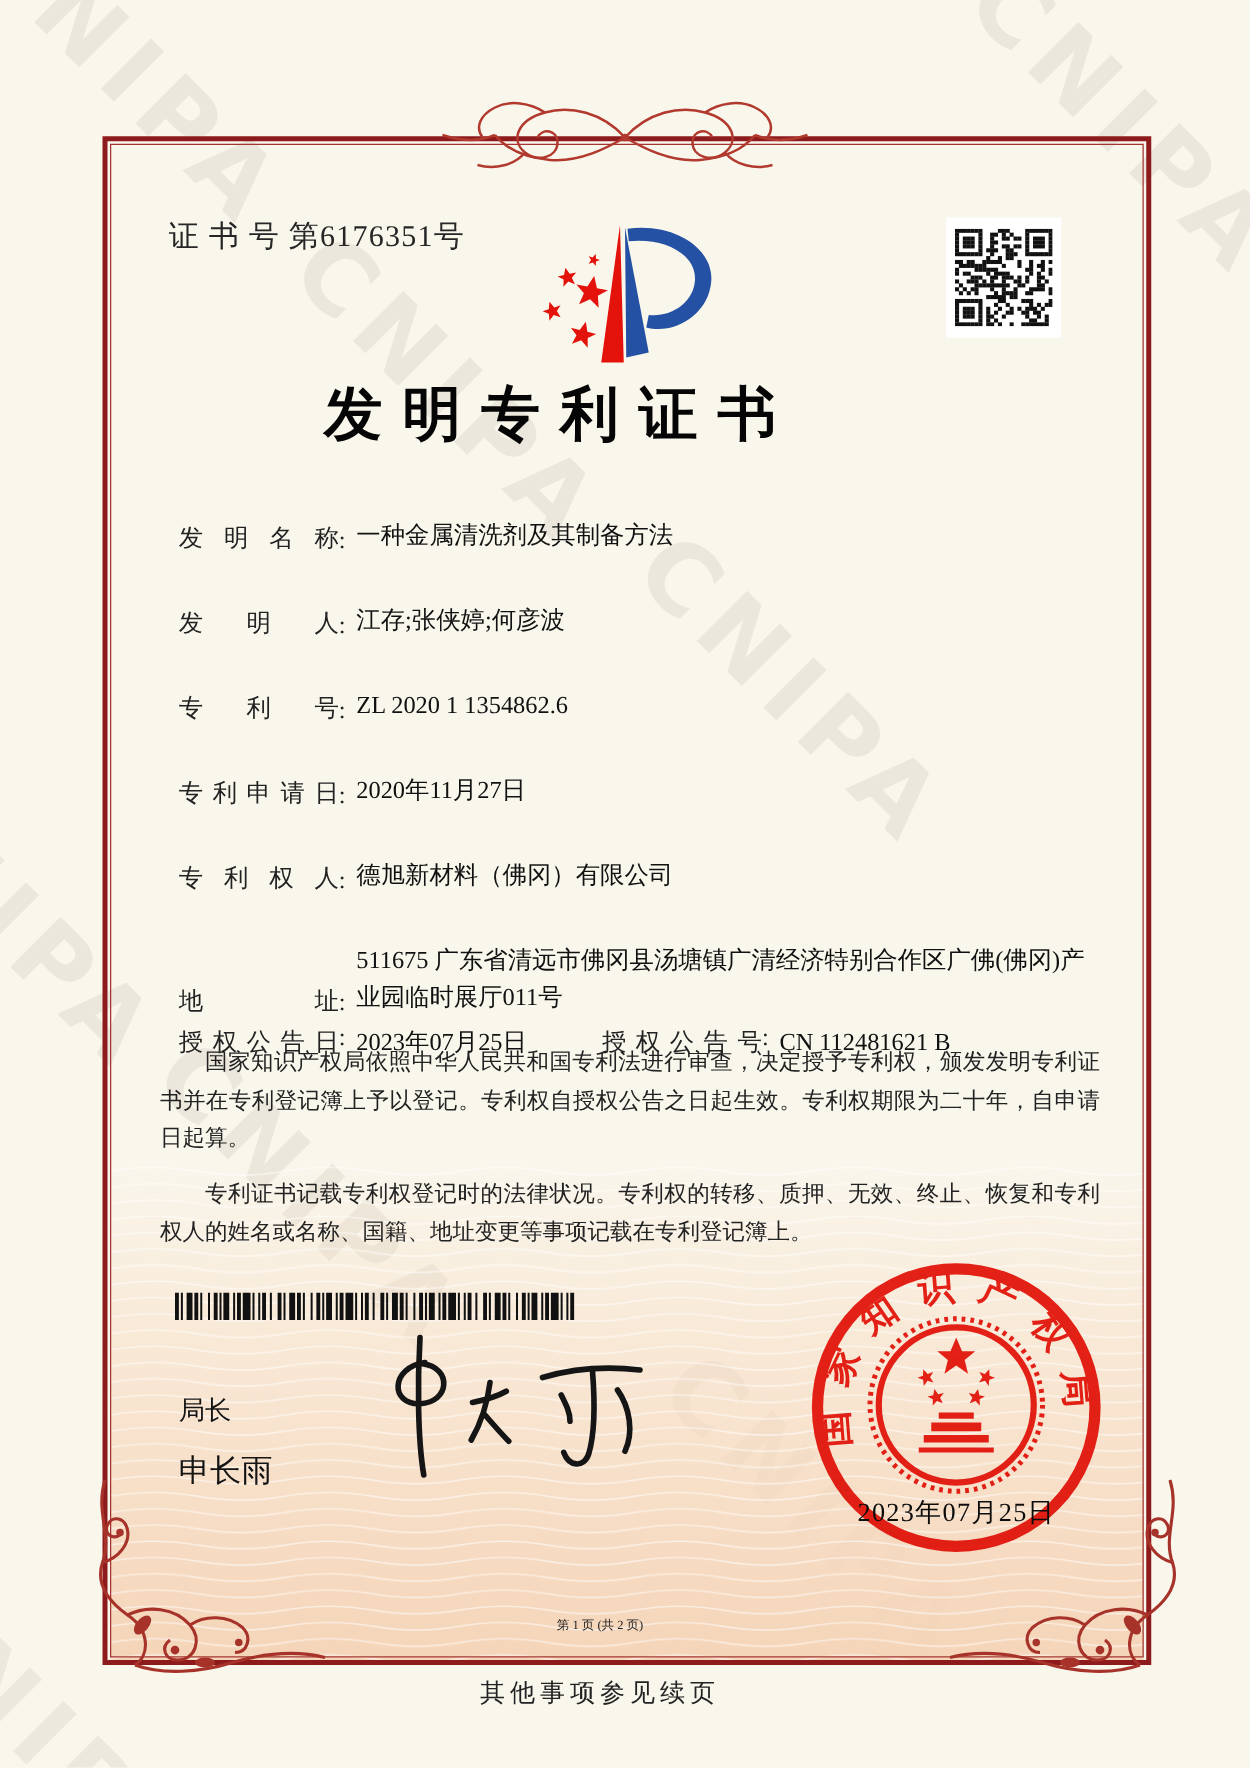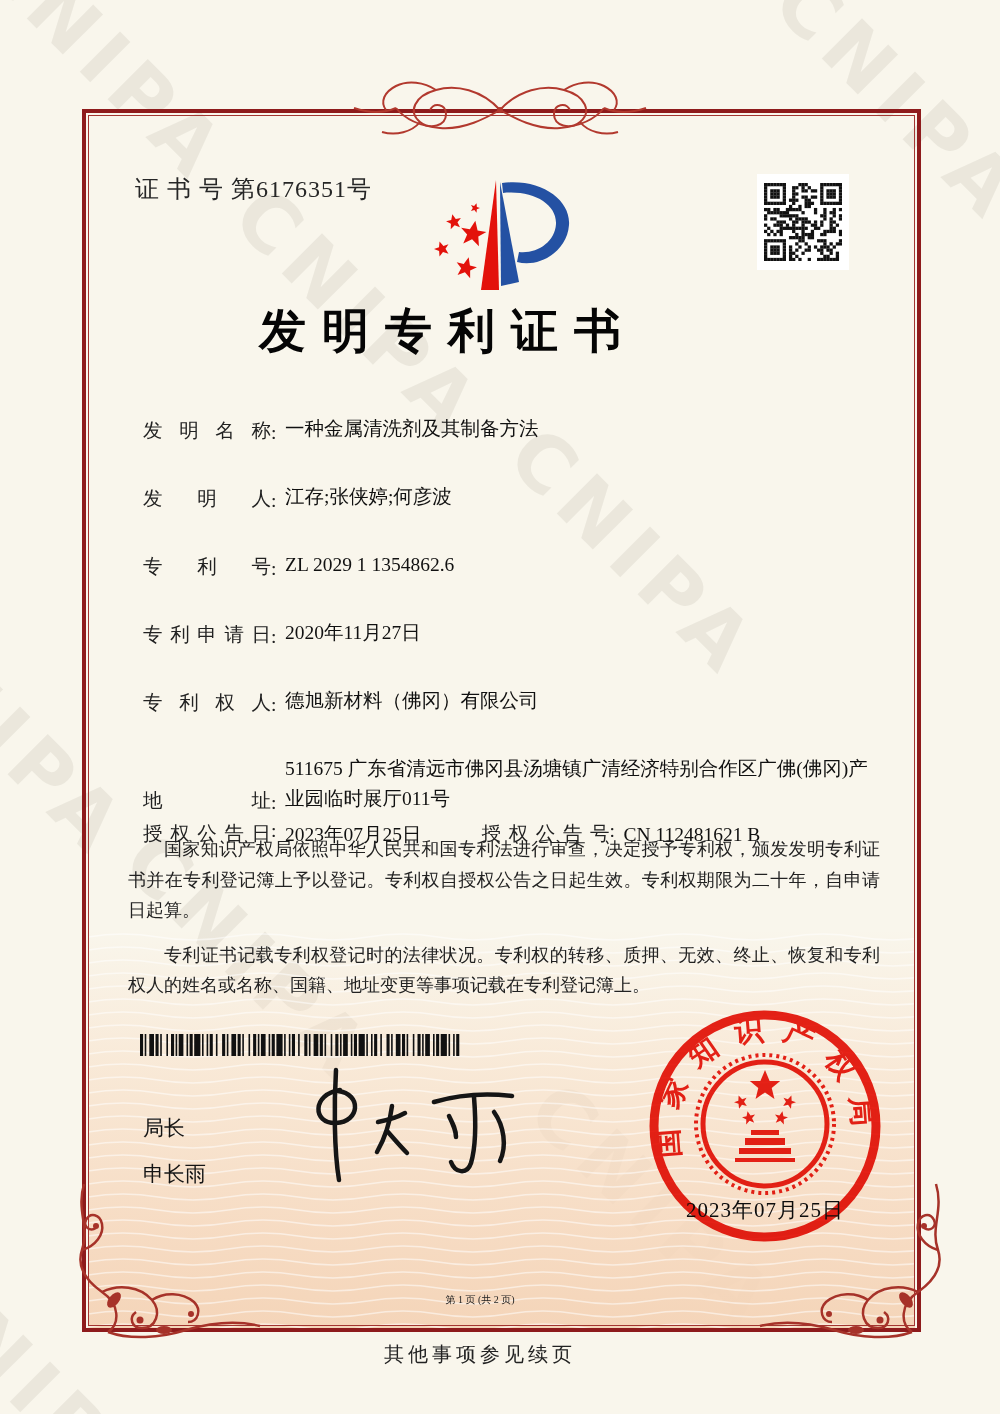--- a/index.html
+++ b/index.html
@@ -93,21 +93,21 @@
   
   #barcode{position:absolute;left:140px;top:1034px;}
   .sig-title{
     position:absolute;left:143px;top:1114px;
     font-family:"Liberation Sans","DejaVu Sans",sans-serif;
     font-size:21px;color:#141414;
   }
   .sig-name{
     position:absolute;left:143px;top:1160px;
     font-family:"Liberation Sans","DejaVu Sans",sans-serif;
-    font-size:21px;color:#141414;
+    font-size:25px;color:#141414;
   }
   .signature{position:absolute;left:268px;top:1062px;width:270px;height:130px;}
 
   .seal{position:absolute;left:645px;top:1006px;width:240px;height:240px;
         mix-blend-mode:multiply;opacity:0.95;}
   .seal-date{
     position:absolute;left:648px;top:1196px;width:234px;
     text-align:center;font-size:21px;color:#0c0c0c;letter-spacing:1px;
   }
 
@@ -535,21 +535,21 @@
       <span class="fvalue">一种金属清洗剂及其制备方法</span>
     </div>
     <div class="frow">
       <span class="flabel">发明人</span>
         <span class="fcolon">:</span>
       <span class="fvalue">江存;张侠婷;何彦波</span>
     </div>
     <div class="frow">
       <span class="flabel">专利号</span>
         <span class="fcolon">:</span>
-      <span class="fvalue">ZL 2029 1 1354862.6</span>
+      <span class="fvalue">ZL 2020 1 1354862.6</span>
     </div>
     <div class="frow">
       <span class="flabel">专利申请日</span>
         <span class="fcolon">:</span>
       <span class="fvalue">2020年11月27日</span>
     </div>
     <div class="frow">
       <span class="flabel">专利权人</span>
         <span class="fcolon">:</span>
       <span class="fvalue">德旭新材料（佛冈）有限公司</span>

